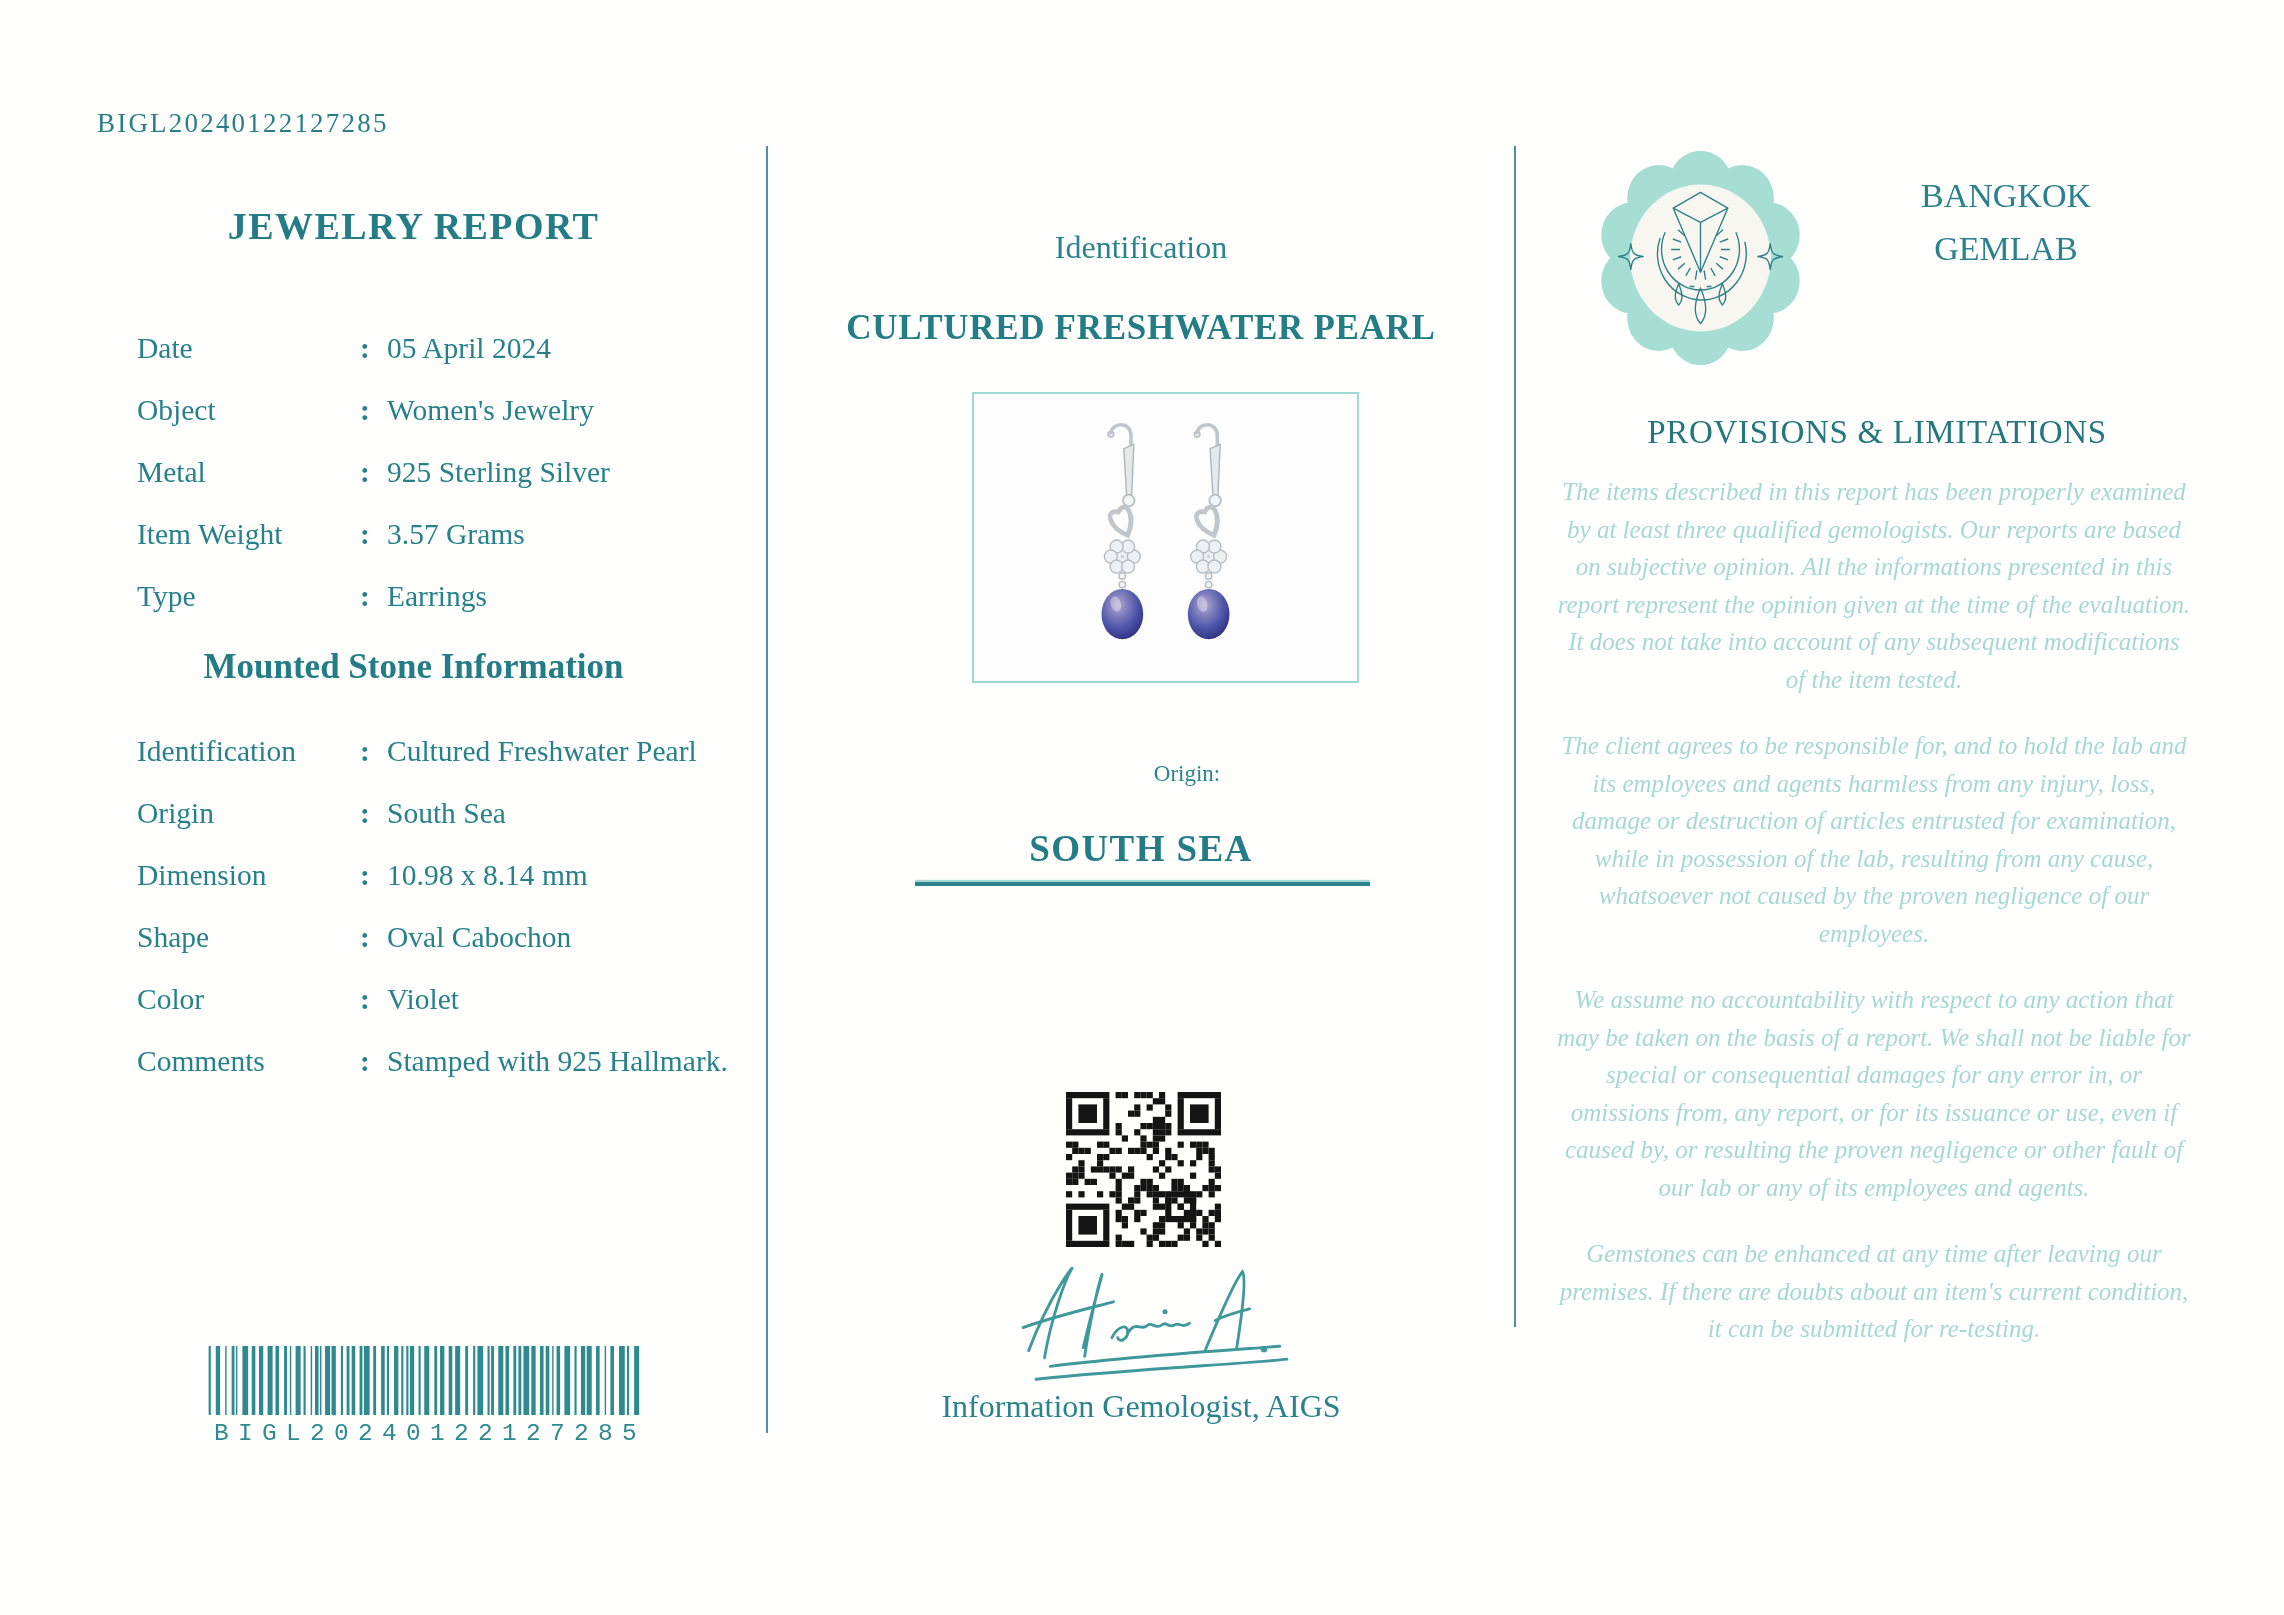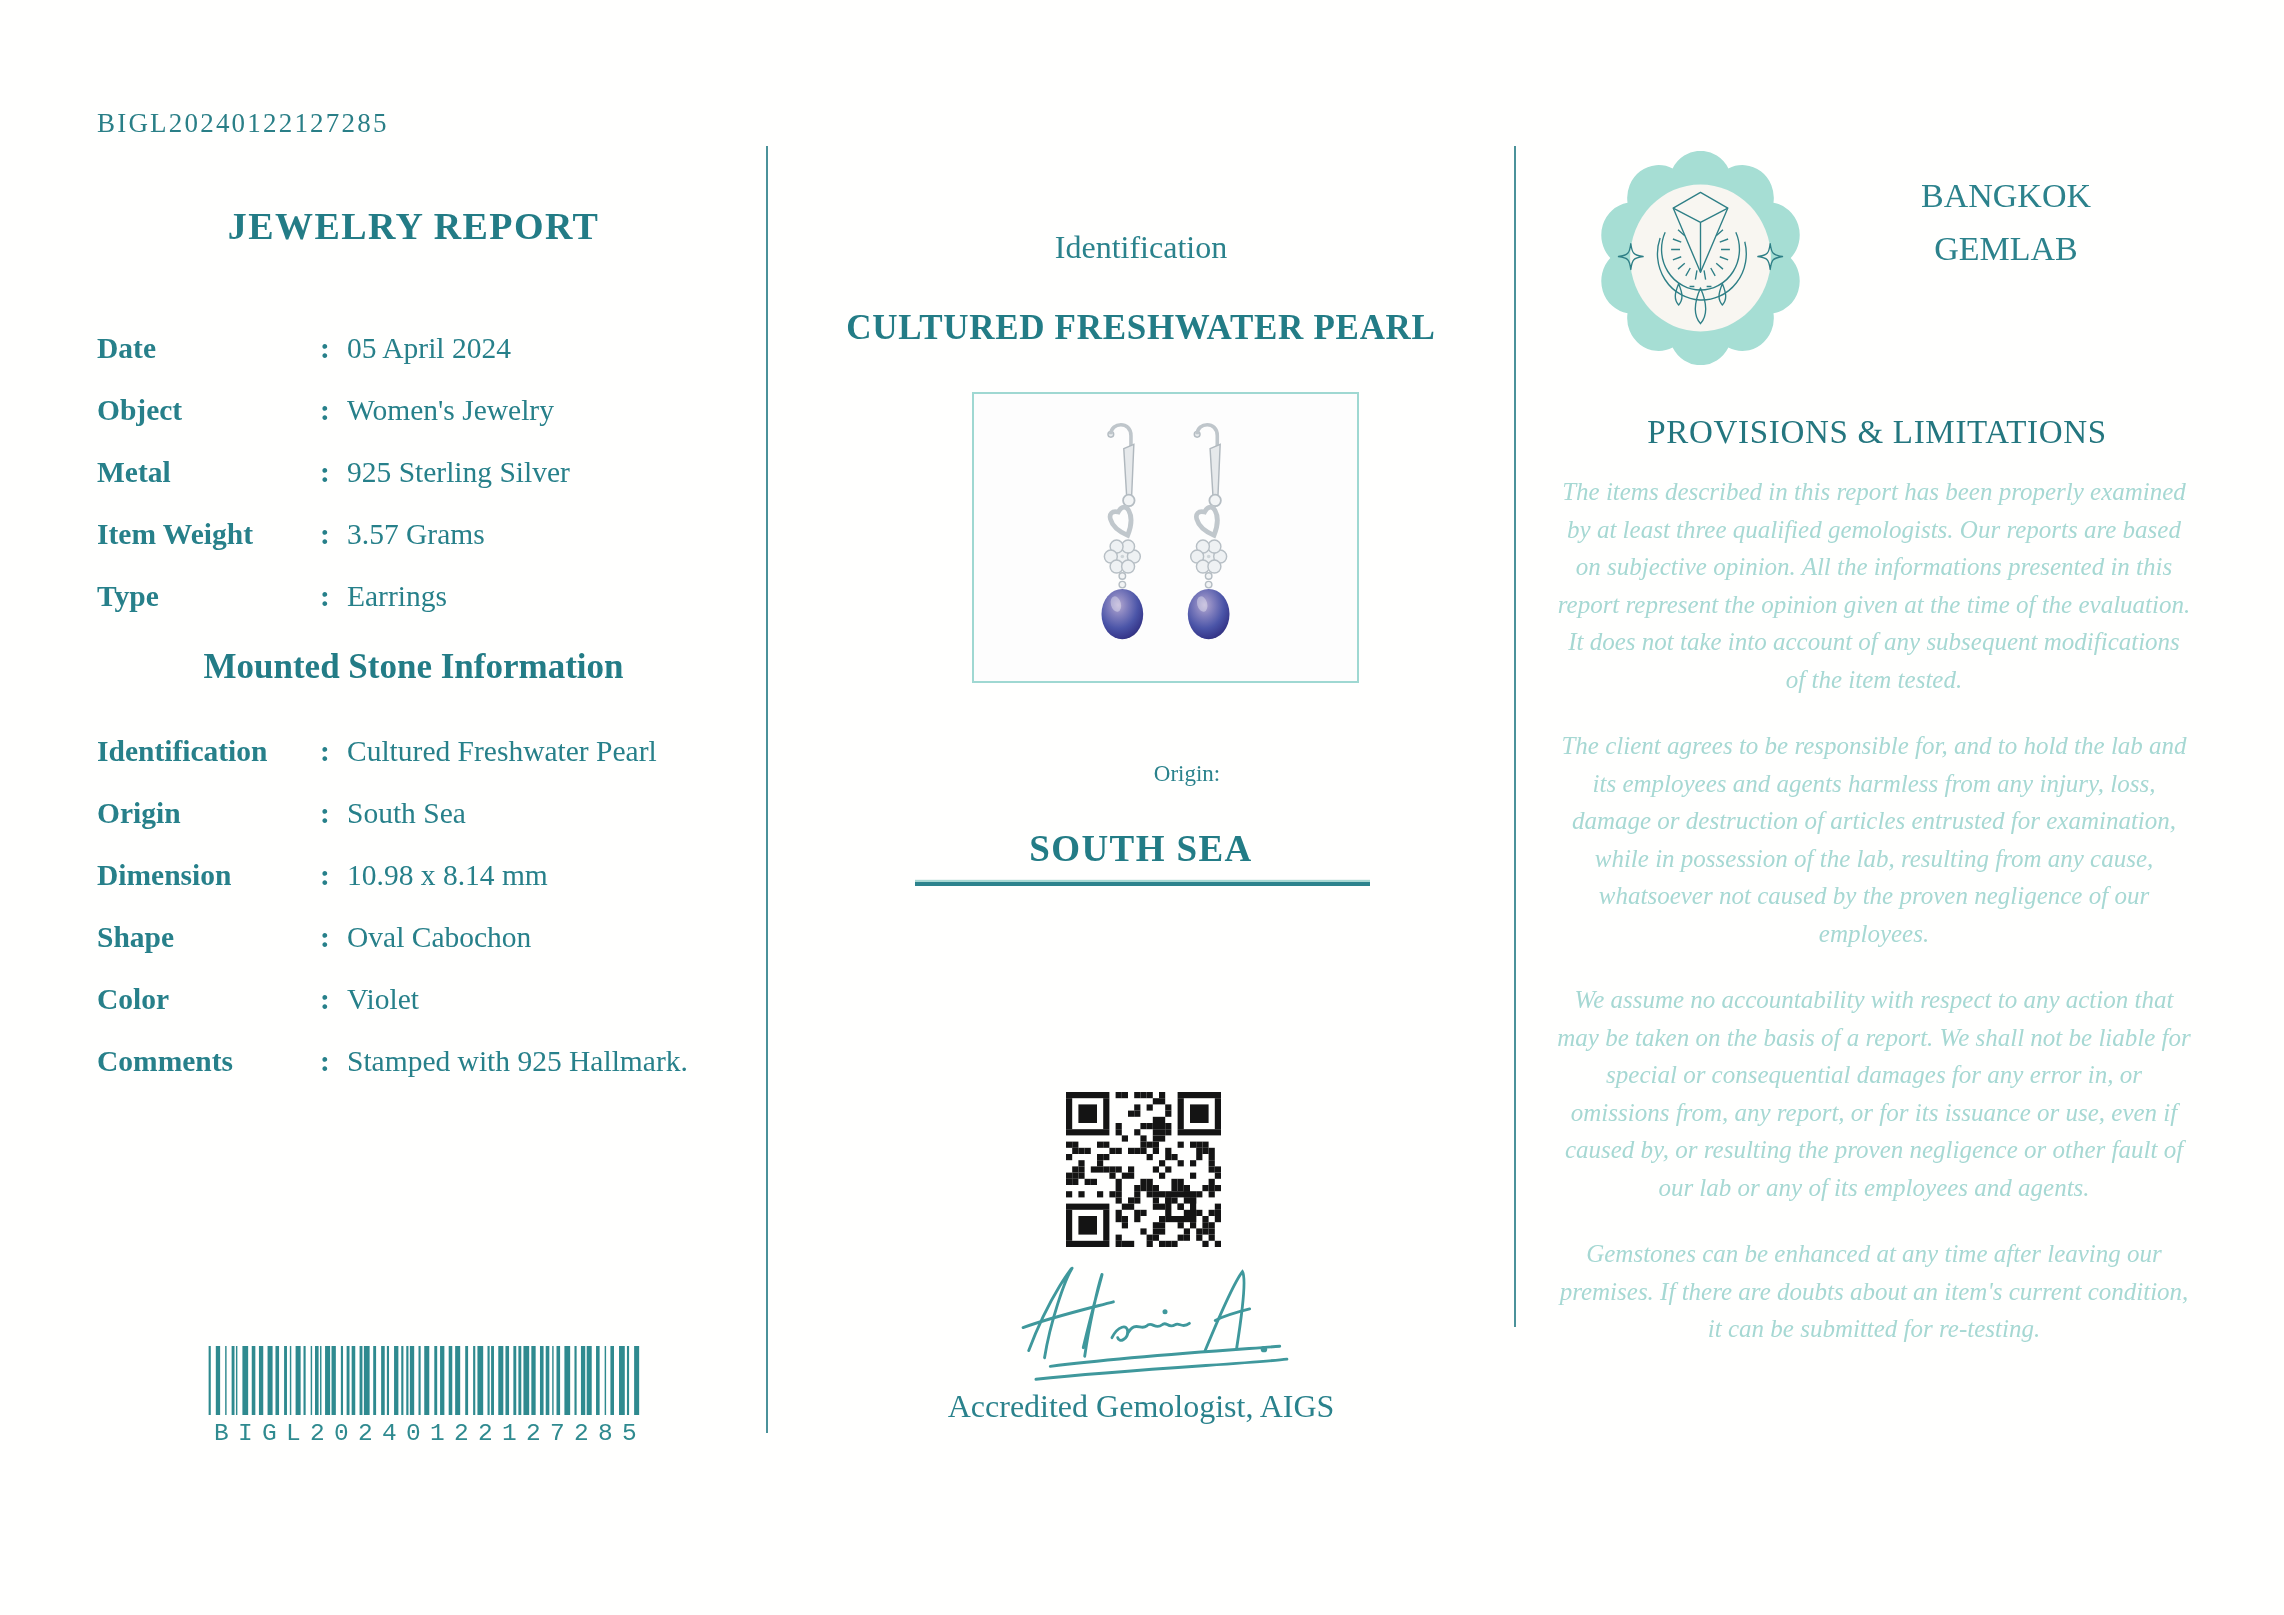--- a/index.html
+++ b/index.html
@@ -10,21 +10,21 @@
   #vdiv-left{left:766px;top:146px;height:1287px;}
   #vdiv-right{left:1514px;top:146px;height:1181px;}
   
   .report-number{position:absolute;left:97px;top:108px;font-size:27px;letter-spacing:2.2px;color:#2a7f87;}
   .lc-title{position:absolute;left:97px;top:204px;width:633px;text-align:center;
             font-size:38px;font-weight:bold;letter-spacing:1.4px;color:#237c86;}
   .fields{position:absolute;left:97px;width:669px;}
   #fields-main{top:332px;}
   #fields-stone{top:735px;}
   .frow{display:flex;align-items:baseline;height:62px;font-size:29.5px;color:#27808a;}
-  .frow .flabel{width:223px;font-weight:bold;}
+  .frow .flabel{width:223px;font-weight:normal;margin-left:40px;}
   .frow .fcolon{width:27px;font-weight:bold;}
   .frow .fvalue{flex:1;}
   .section-title{position:absolute;left:97px;top:647px;width:633px;text-align:center;
                  font-size:35px;font-weight:bold;color:#237c86;}
   .barcode-wrap{position:absolute;left:207px;top:1346px;width:446px;text-align:center;}
   .barcode-text{margin-top:2.9px;font-family:"Liberation Mono", monospace;font-size:24.5px;
                 letter-spacing:9.3px;color:#2f8a8f;white-space:nowrap;}
   
   .mid-ident{position:absolute;left:767px;top:229px;width:748px;text-align:center;
              font-size:32px;color:#2a828c;}
@@ -458,21 +458,21 @@
         <path d="M366,150 C390,92 410,50 418,40 C424,50 416,108 410,146"></path>
         <path d="M380,108 C396,100 412,96 428,92"></path>
         <path d="M150,172 C260,158 420,148 470,144"></path>
         <path d="M130,190 C260,176 430,168 480,162"></path>
       </g>
       <circle cx="310" cy="96" r="3.5" fill="#3f989c"></circle>
       <circle cx="448" cy="148" r="4.5" fill="#3f989c"></circle>
     </svg>
   </div>
 
-  <div class="mid-gemologist">Accredited Gemologist, AIGS</div>
+  <div class="mid-gemologist">Information Gemologist, AIGS</div>
 
   <div class="logo-wrap">
     <svg width="205" height="214" viewBox="0 0 300 300" preserveAspectRatio="none">
       <path fill="#a6ded4" d="M282,150 A46,46 0 0 1 256.8,227.6 A46,46 0 0 1 190.8,275.5 A46,46 0 0 1 109.2,275.5
         A46,46 0 0 1 43.2,227.6 A46,46 0 0 1 18,150 A46,46 0 0 1 43.2,72.4 A46,46 0 0 1 109.2,24.5
         A46,46 0 0 1 190.8,24.5 A46,46 0 0 1 256.8,72.4 A46,46 0 0 1 282,150 Z"></path>
       <circle cx="150" cy="150" r="103" fill="#f8f6f1"></circle>
       <g fill="none" stroke="#2e7f86" stroke-width="2" stroke-linejoin="round">
         <path d="M150,58 L190,80 L150,170 L110,80 Z"></path>
         <path d="M110,80 L150,100 L190,80 M150,100 L150,170"></path>

